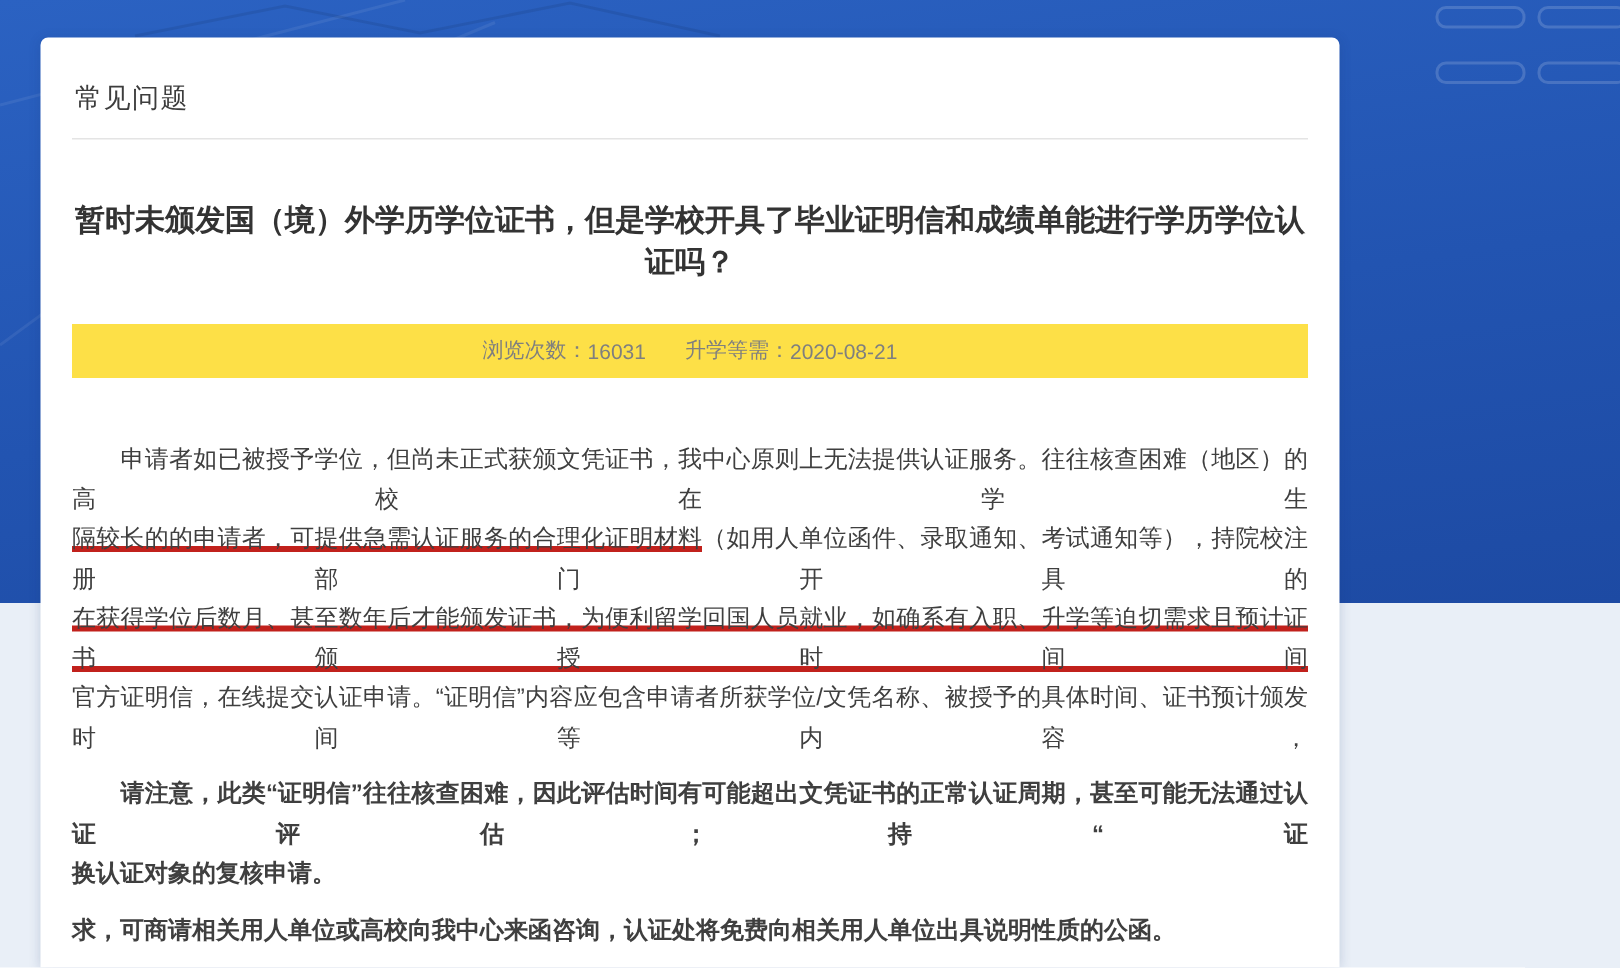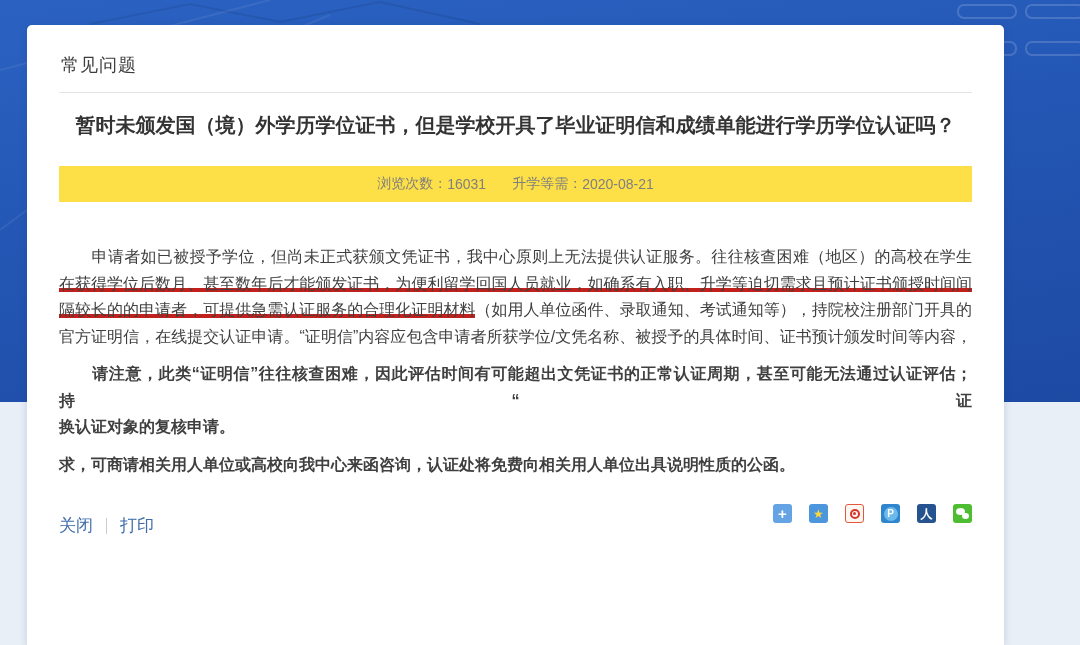--- a/index.html
+++ b/index.html
@@ -8,31 +8,31 @@
     position:relative;
     background:#e9eff7;
     font-family:"Liberation Sans","DejaVu Sans",sans-serif;
   }
   .banner {
     position:absolute; top:0; left:0; width:1080px; height:402px;
     background:linear-gradient(172deg,#2b62c2 0%, #2254b1 55%, #1d4aa3 100%);
   }
   .banner svg { position:absolute; top:0; left:0; }
   .card {
-    position:absolute; left:27px; top:25px; width:977px; height:620px;
+    position:absolute; left:27px; top:25px; width:866px; height:620px;
     background:#ffffff; border-radius:5px 5px 0 0;
     box-shadow:0 1px 8px rgba(20,50,110,0.18);
-    padding:26px 32px 0;
+    padding:26px 21px 0;
   }
   .section-title {
     font-size:18px; color:#3d3d3d; letter-spacing:1px;
     padding:2px 2px 15px; border-bottom:1px solid #e4e4e4;
   }
   .article-title {
-    margin-top:18px; text-align:center;
+    margin-top:40px; text-align:center;
     font-size:20px; font-weight:bold; color:#333333; line-height:28px;
   }
   .meta-bar {
     margin-top:27px; height:36px; background:#fde047;
     display:flex; align-items:center; justify-content:center;
     font-size:14px; color:#7f7f7f;
   }
   .meta-spacer { display:inline-block; width:26px; }
   .article-body {
     margin-top:42px; font-size:16px; line-height:26.5px; color:#3f3f3f;
@@ -115,22 +115,22 @@
       <span>16031</span>
       <span class="meta-spacer"></span>
       <span>升学等需：</span>
       <span>2020-08-21</span>
   </div>
 
   <div class="article-body">
 
     <div class="para">
       <div class="line">　　申请者如已被授予学位，但尚未正式获颁文凭证书，我中心原则上无法提供认证服务。往往核查困难（地区）的高校在学生</div>
+      <div class="line"><span class="u-red">隔较长的的申请者，可提供急需认证服务的合理化证明材料</span><span>（如用人单位函件、录取通知、考试通知等），持院校注册部门开具的</span></div>
       <div class="line"><span class="u-red">在获得学位后数月、甚至数年后才能颁发证书，为便利留学回国人员就业，如确系有入职、升学等迫切需求且预计证书颁授时间间</span></div>
-      <div class="line"><span class="u-red">隔较长的的申请者，可提供急需认证服务的合理化证明材料</span><span>（如用人单位函件、录取通知、考试通知等），持院校注册部门开具的</span></div>
       <div class="line">官方证明信，在线提交认证申请。“证明信”内容应包含申请者所获学位/文凭名称、被授予的具体时间、证书预计颁发时间等内容，</div>
     </div>
 
     <div class="para">
       <div class="line">　　请注意，此类“证明信”往往核查困难，因此评估时间有可能超出文凭证书的正常认证周期，甚至可能无法通过认证评估；持“证</div>
       <div class="line last">换认证对象的复核申请。</div>
     </div>
 
     <div class="para">
       <div class="line last">求，可商请相关用人单位或高校向我中心来函咨询，认证处将免费向相关用人单位出具说明性质的公函。</div>

